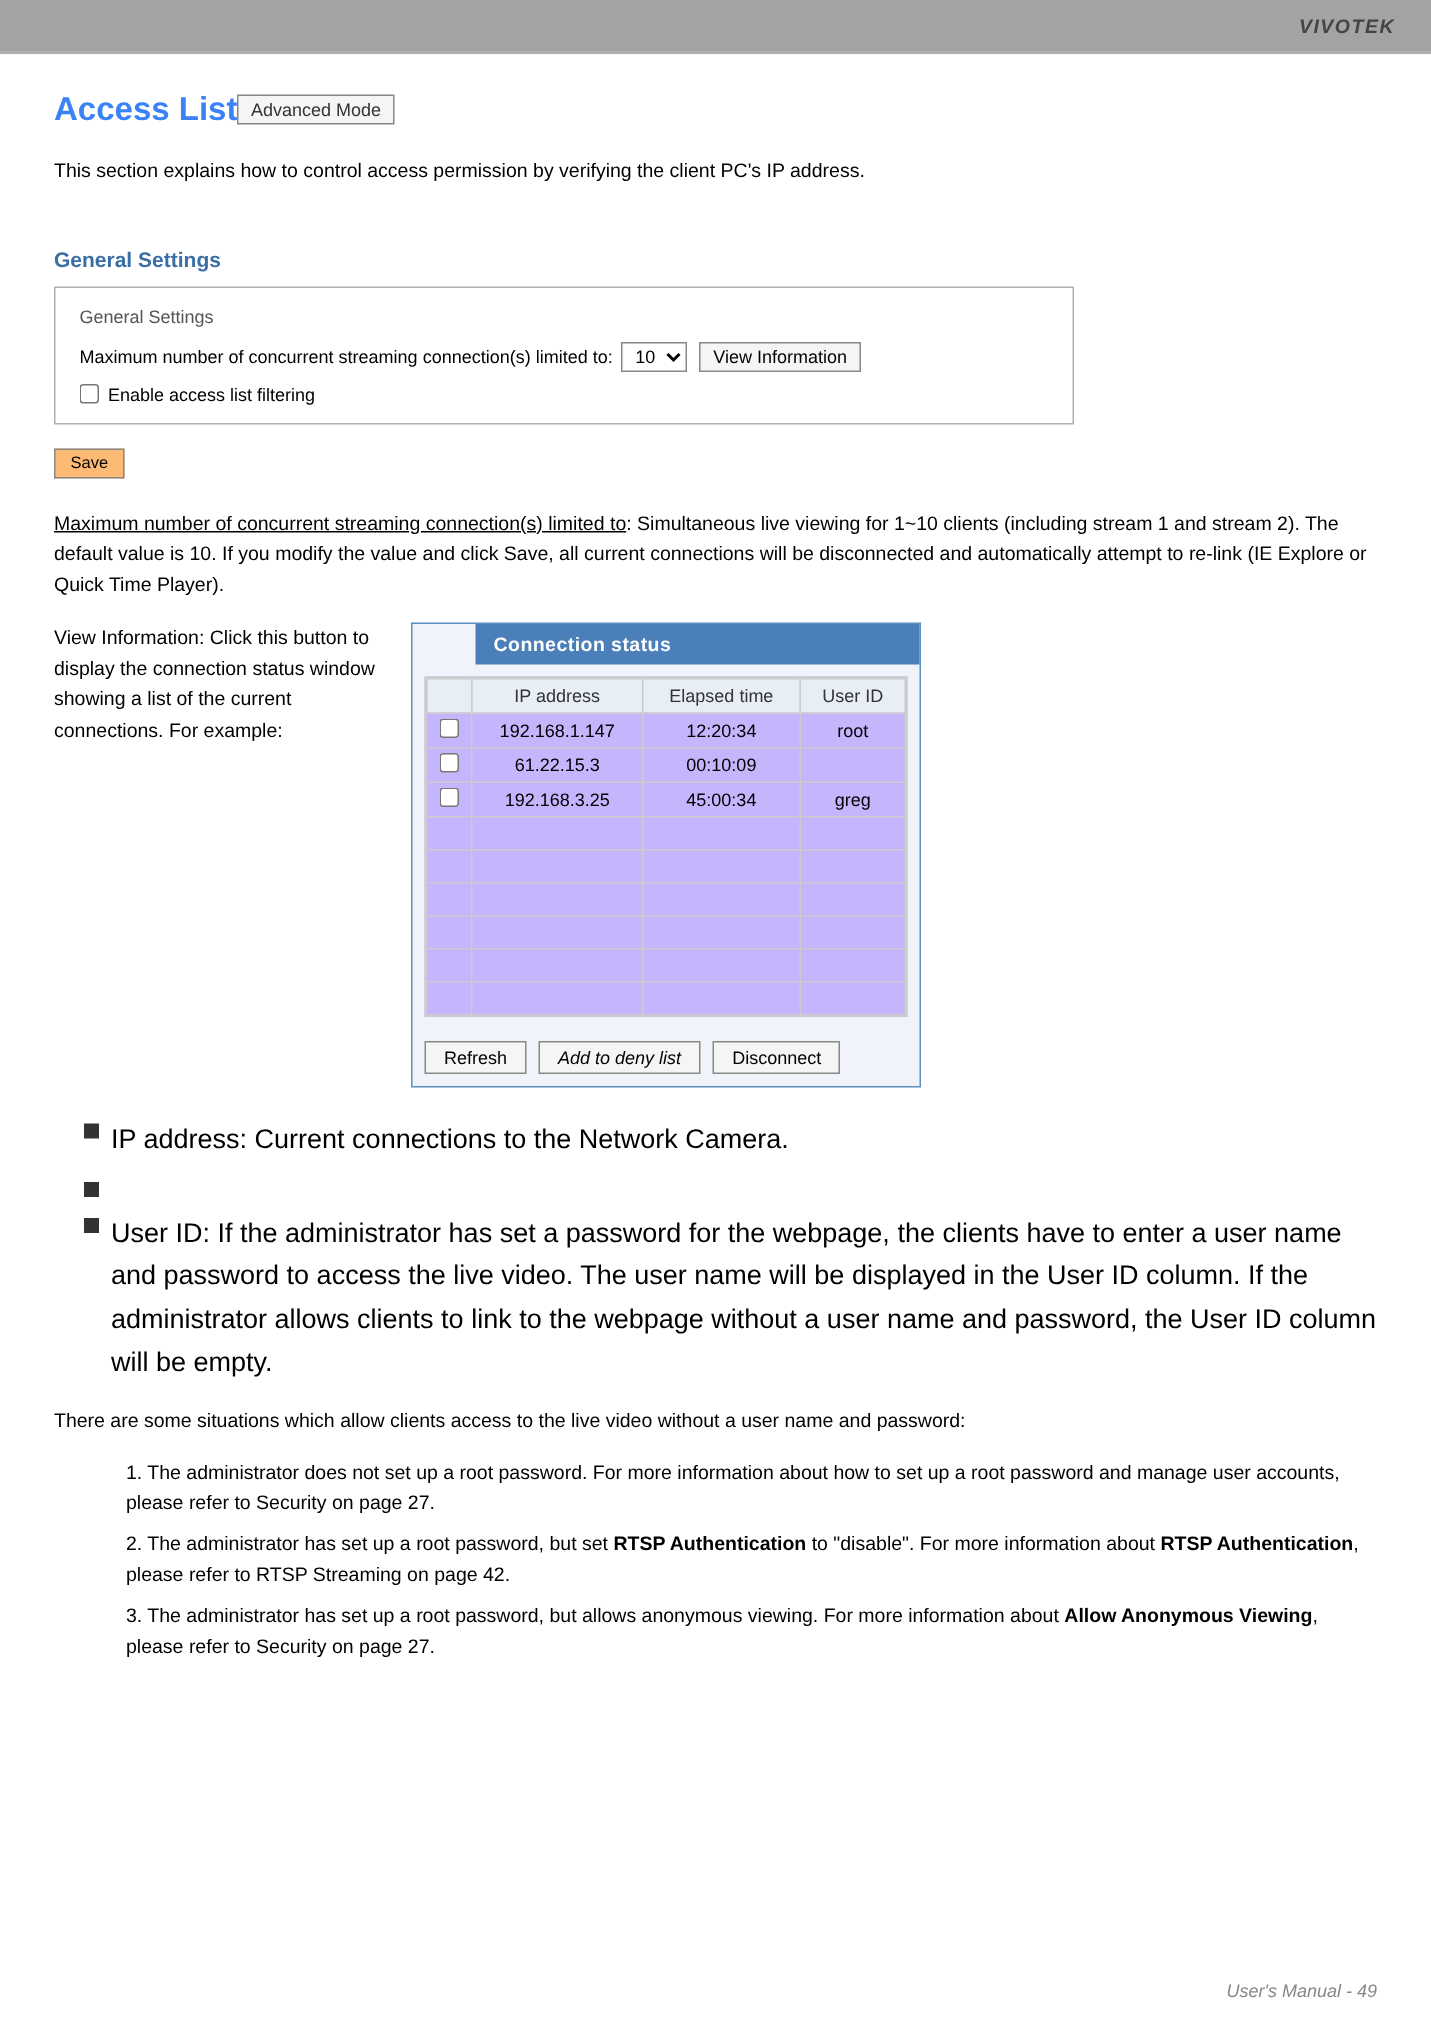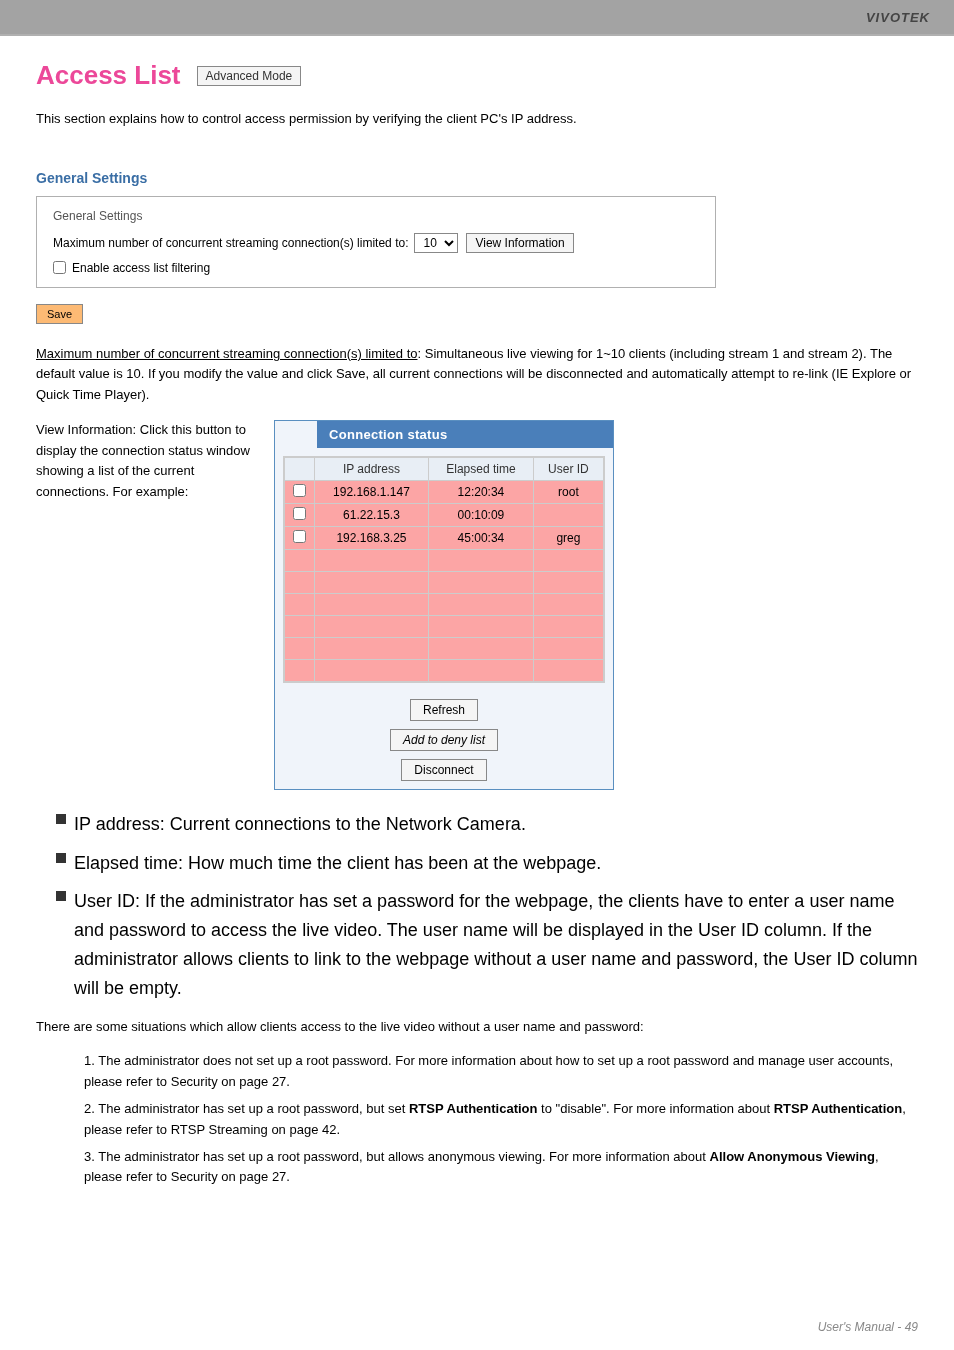--- a/index.html
+++ b/index.html
@@ -30,24 +30,24 @@
     }
     .main-content {
       padding: 24px 36px 40px 36px;
     }
     .page-title-row {
       display: flex;
       align-items: center;
       margin-bottom: 18px;
     }
     .page-title {
-      font-size: 26px;
+      font-size: 22px;
       font-weight: bold;
-      color: #ec4899;
-      margin-right: 16px;
+      color: #3b82f6;
+      margin-right: 0;
     }
     .advanced-mode-btn {
       border: 1px solid #888;
       background: #f5f5f5;
       padding: 2px 8px;
       font-size: 12px;
       cursor: pointer;
       color: #333;
     }
     .intro-text {
@@ -143,21 +143,21 @@
     .popup-title-bar {
       background: #4a7fba;
       color: #fff;
       font-size: 13px;
       font-weight: bold;
       padding: 6px 12px;
       letter-spacing: 0.3px;
       margin-left: 42px;
     }
     .popup-body {
-      background: #fca5a5;
+      background: #c4b5fd;
       margin: 8px;
       border: 1px solid #ccc;
     }
     .connection-table {
       width: 100%;
       border-collapse: collapse;
       font-size: 12px;
     }
     .connection-table th {
       background: #e8eef5;
@@ -176,21 +176,20 @@
     }
     .connection-table .checkbox-cell {
       width: 24px;
       text-align: center;
     }
     .popup-buttons {
       display: flex;
       align-items: center;
       padding: 8px 8px;
       gap: 8px;
-      flex-direction: column;
     }
     .popup-btn {
       border: 1px solid #888;
       background: #f5f5f5;
       padding: 3px 12px;
       font-size: 12px;
       cursor: pointer;
       color: #000;
     }
     .bullet-list {
@@ -370,21 +369,20 @@
   </div>
 
   
   <div class="bullet-list">
     <div class="bullet-item">
       <div class="bullet-square"></div>
       <span>IP address: Current connections to the Network Camera.</span>
     </div>
     <div class="bullet-item">
       <div class="bullet-square"></div>
-      <span>Elapsed time: How much time the client has been at the webpage.</span>
     </div>
     <div class="bullet-item">
       <div class="bullet-square"></div>
       <span>User ID: If the administrator has set a password for the webpage, the clients have to enter a user name and password to access the live video. The user name will be displayed in the User ID column. If the administrator allows clients to link to the webpage without a user name and password, the User ID column will be empty.</span>
     </div>
   </div>
 
   
   <p class="body-text">There are some situations which allow clients access to the live video without a user name and password:</p>
 

